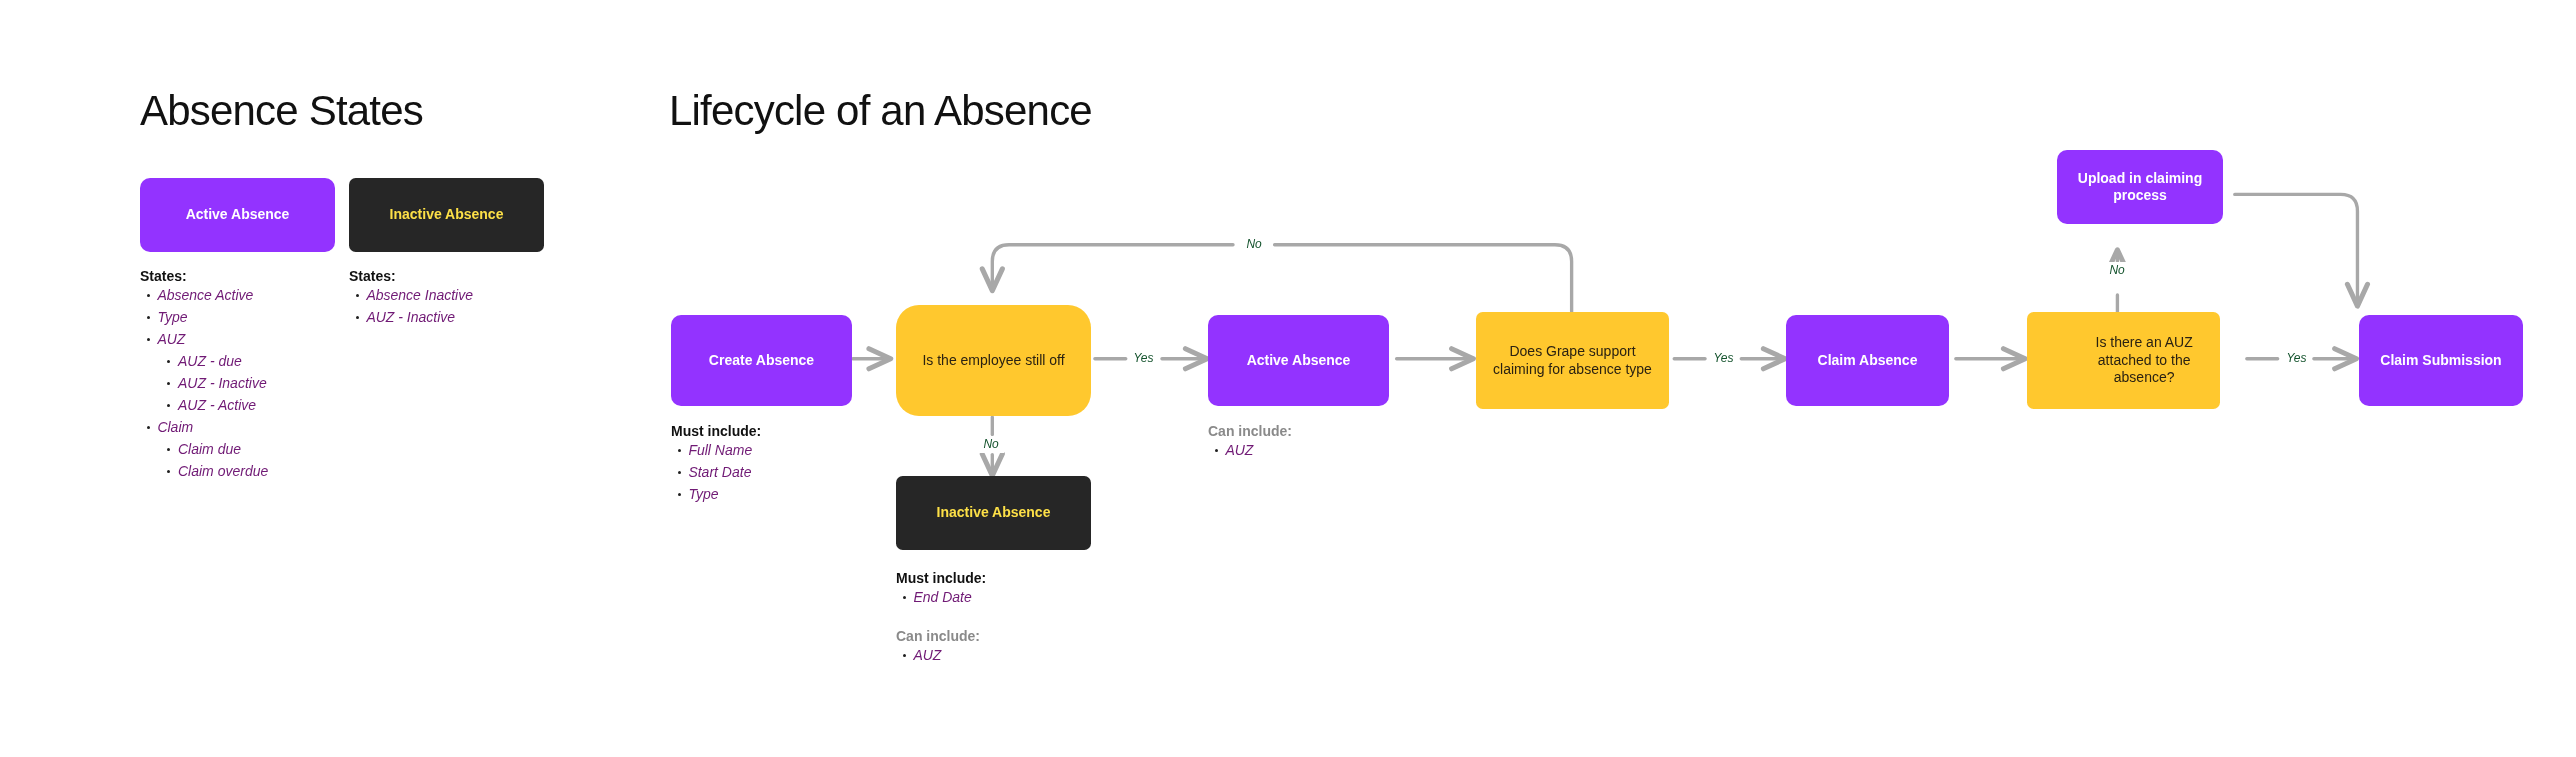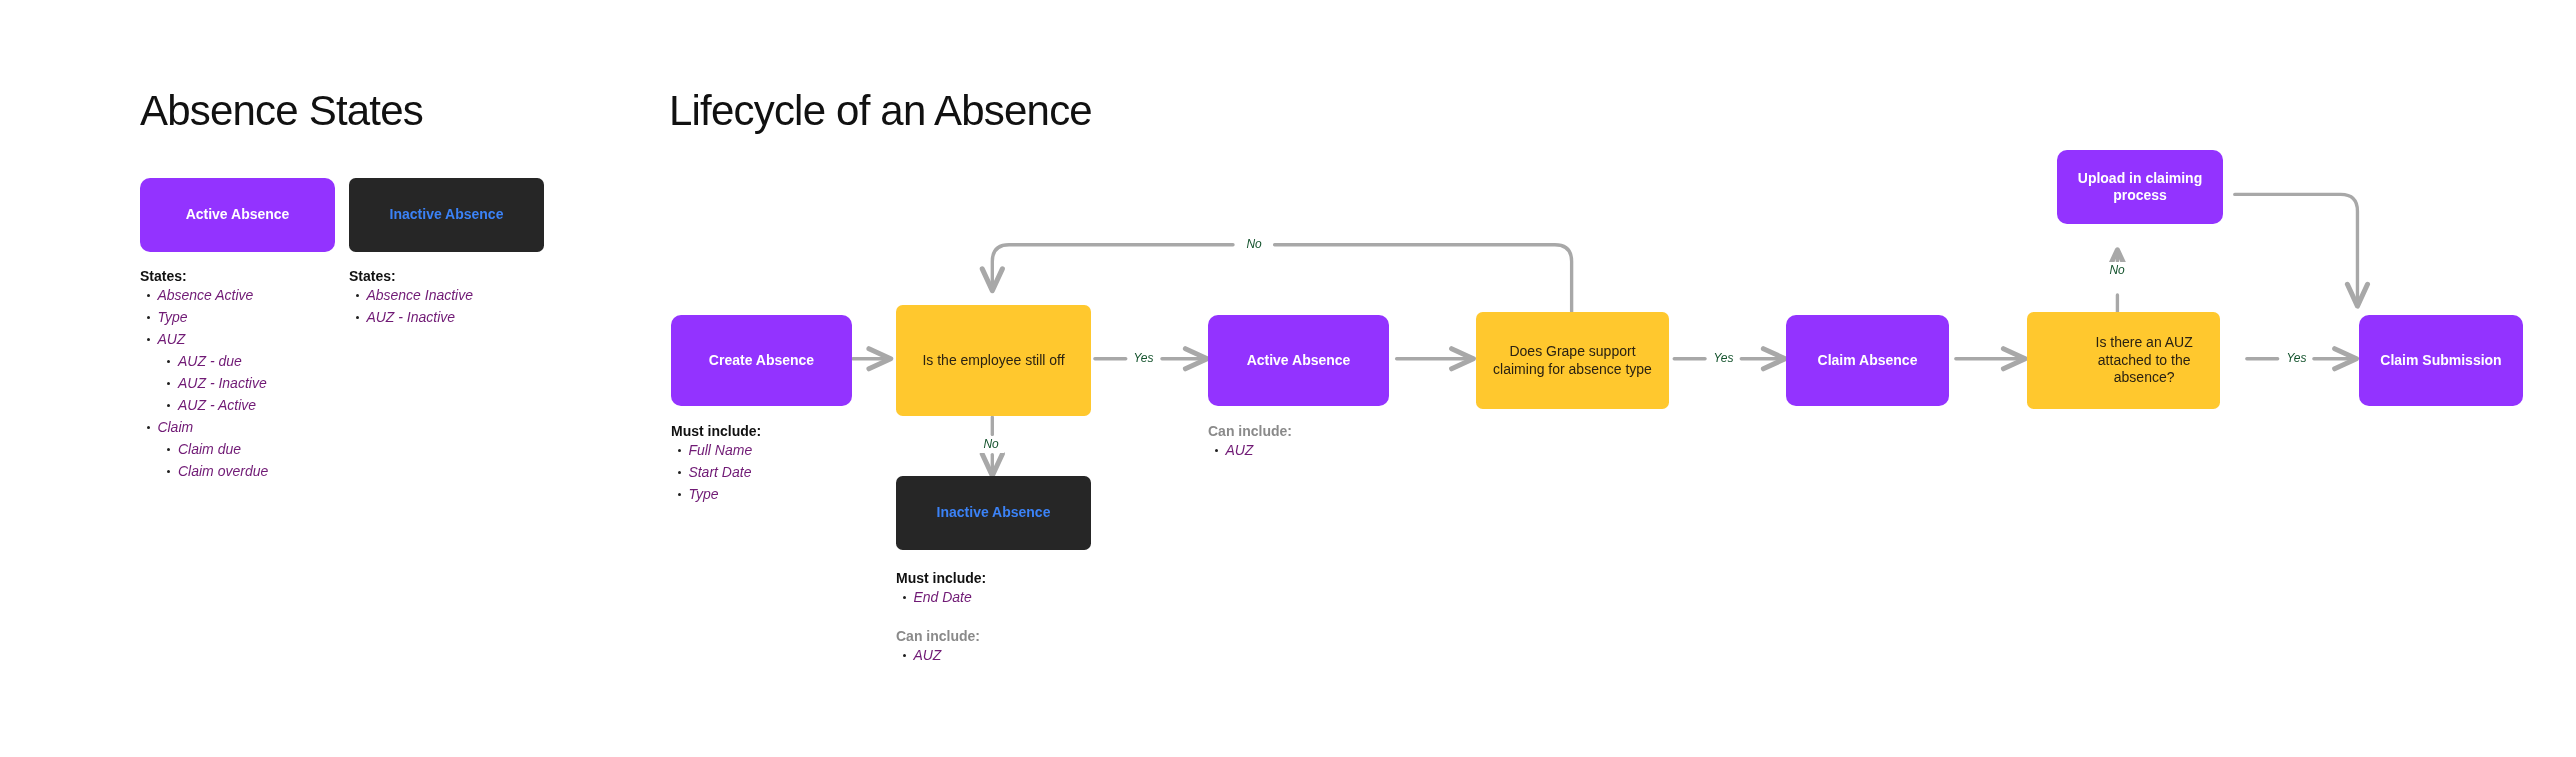--- a/index.html
+++ b/index.html
@@ -39,21 +39,21 @@
     align-items: center;
     justify-content: center;
     font-size: 14px;
     font-weight: bold;
     text-align: center;
     line-height: 1.25;
     box-sizing: border-box;
     padding: 4px 6.7px;
   }
   .card-purple { background: #9333ff; color: #ffffff; border-radius: 10px; }
-  .card-dark   { background: #262626; color: #3b82f6; }
+  .card-dark   { background: #262626; color: #fde047; }
   .card-yellow { background: #ffc82e; color: #2b2212; font-weight: normal; }
 
   
   .ann-title {
     font-size: 14px;
     font-weight: bold;
     color: #111111;
     white-space: nowrap;
   }
   .ann-title.muted { color: #8a8a8a; }
@@ -176,21 +176,21 @@
     <ul class="ann-list">
       <li>Absence Inactive</li>
       <li>AUZ - Inactive</li>
     </ul>
   </div>
 
   <div class="abs h1" style="left:669px; top:87px;">Lifecycle of an Absence</div>
 
   <div class="abs state-card card-purple" style="left:671px; top:315px; width:181px; height:91px;">Create Absence</div>
 
-  <div class="abs state-card card-yellow" style="left:896px; top:305px; width:195px; height:111px; font-size:14px;">Is the employee still off</div>
+  <div class="abs state-card card-yellow" style="left:896px; top:305px; width:195px; height:111px; font-size:14px;border-radius:23px;">Is the employee still off</div>
 
   <div class="abs state-card card-dark" style="left:896px; top:476px; width:195px; height:74px;">Inactive Absence</div>
 
   <div class="abs state-card card-purple" style="left:1208px; top:315px; width:181px; height:91px;">Active Absence</div>
 
   <div class="abs state-card card-yellow" style="left:1476px; top:312px; width:193px; height:97px; font-size:14px;">Does Grape support claiming for absence type</div>
 
   <div class="abs state-card card-purple" style="left:1786px; top:315px; width:163px; height:91px;">Claim Absence</div>
 
   <div class="abs state-card card-yellow" style="left:2027px; top:312px; width:193px; height:97px; font-size:14px;padding-left:48px;">Is there an AUZ attached to the absence?</div>

